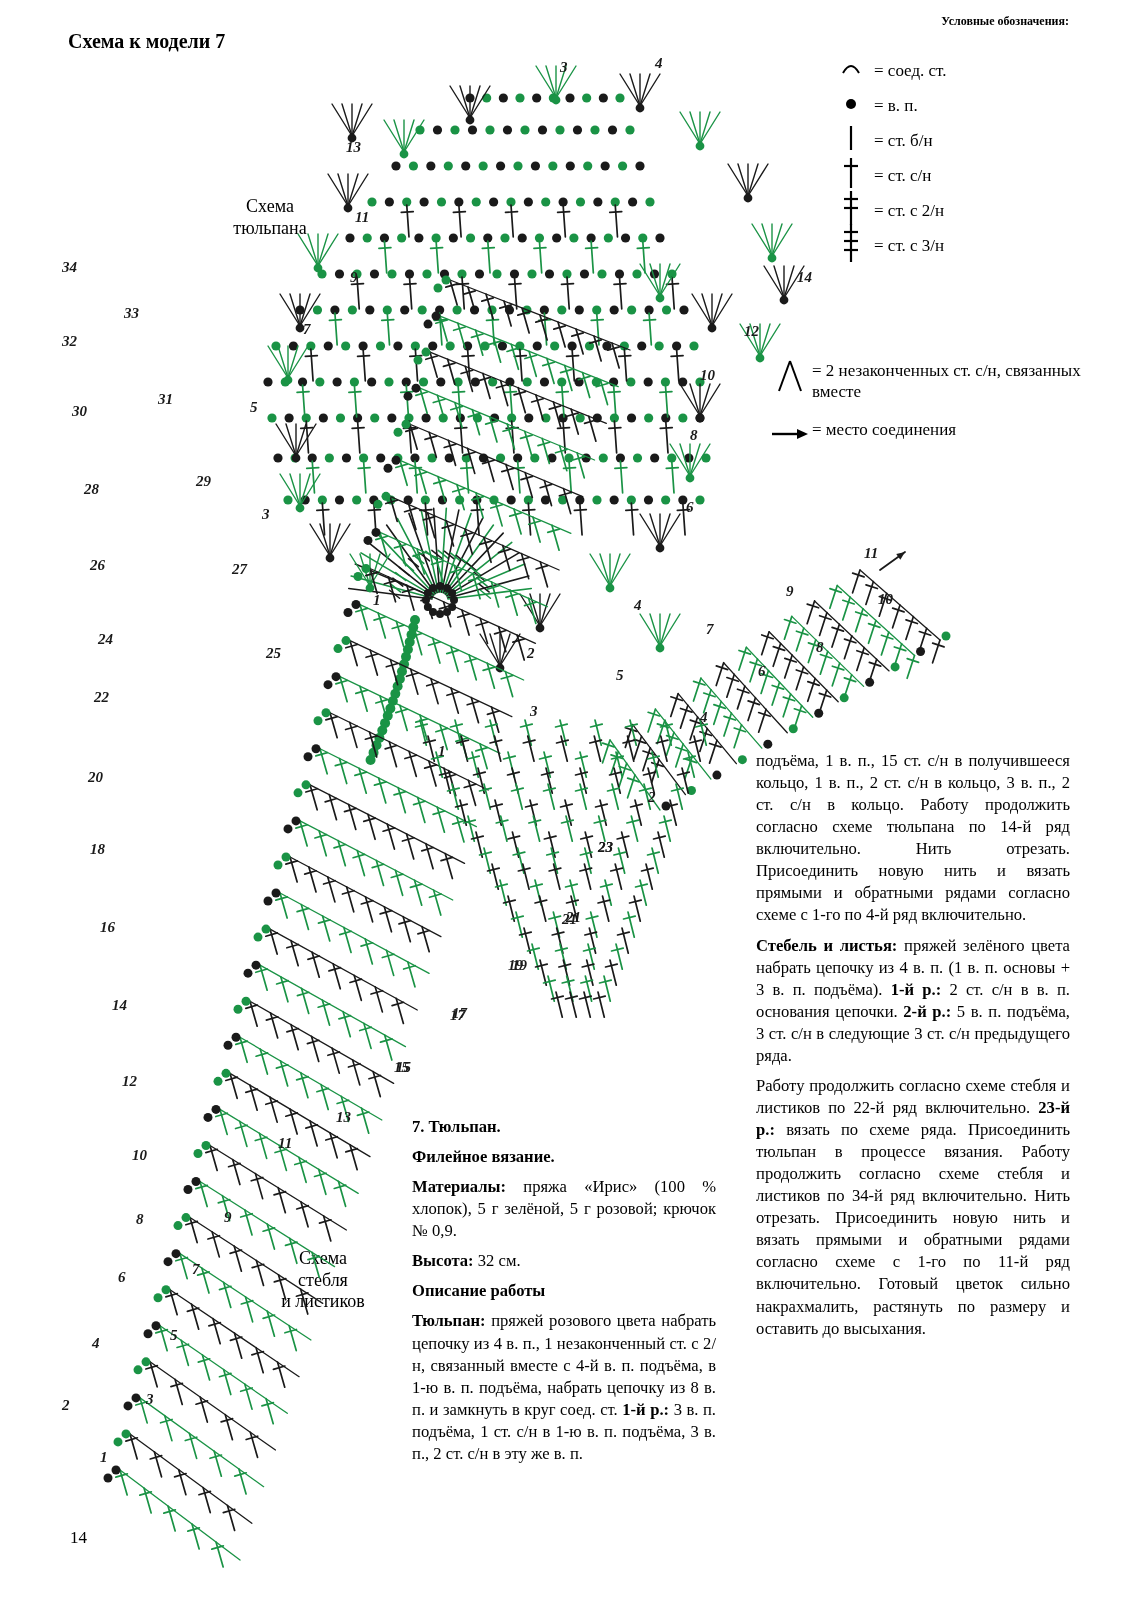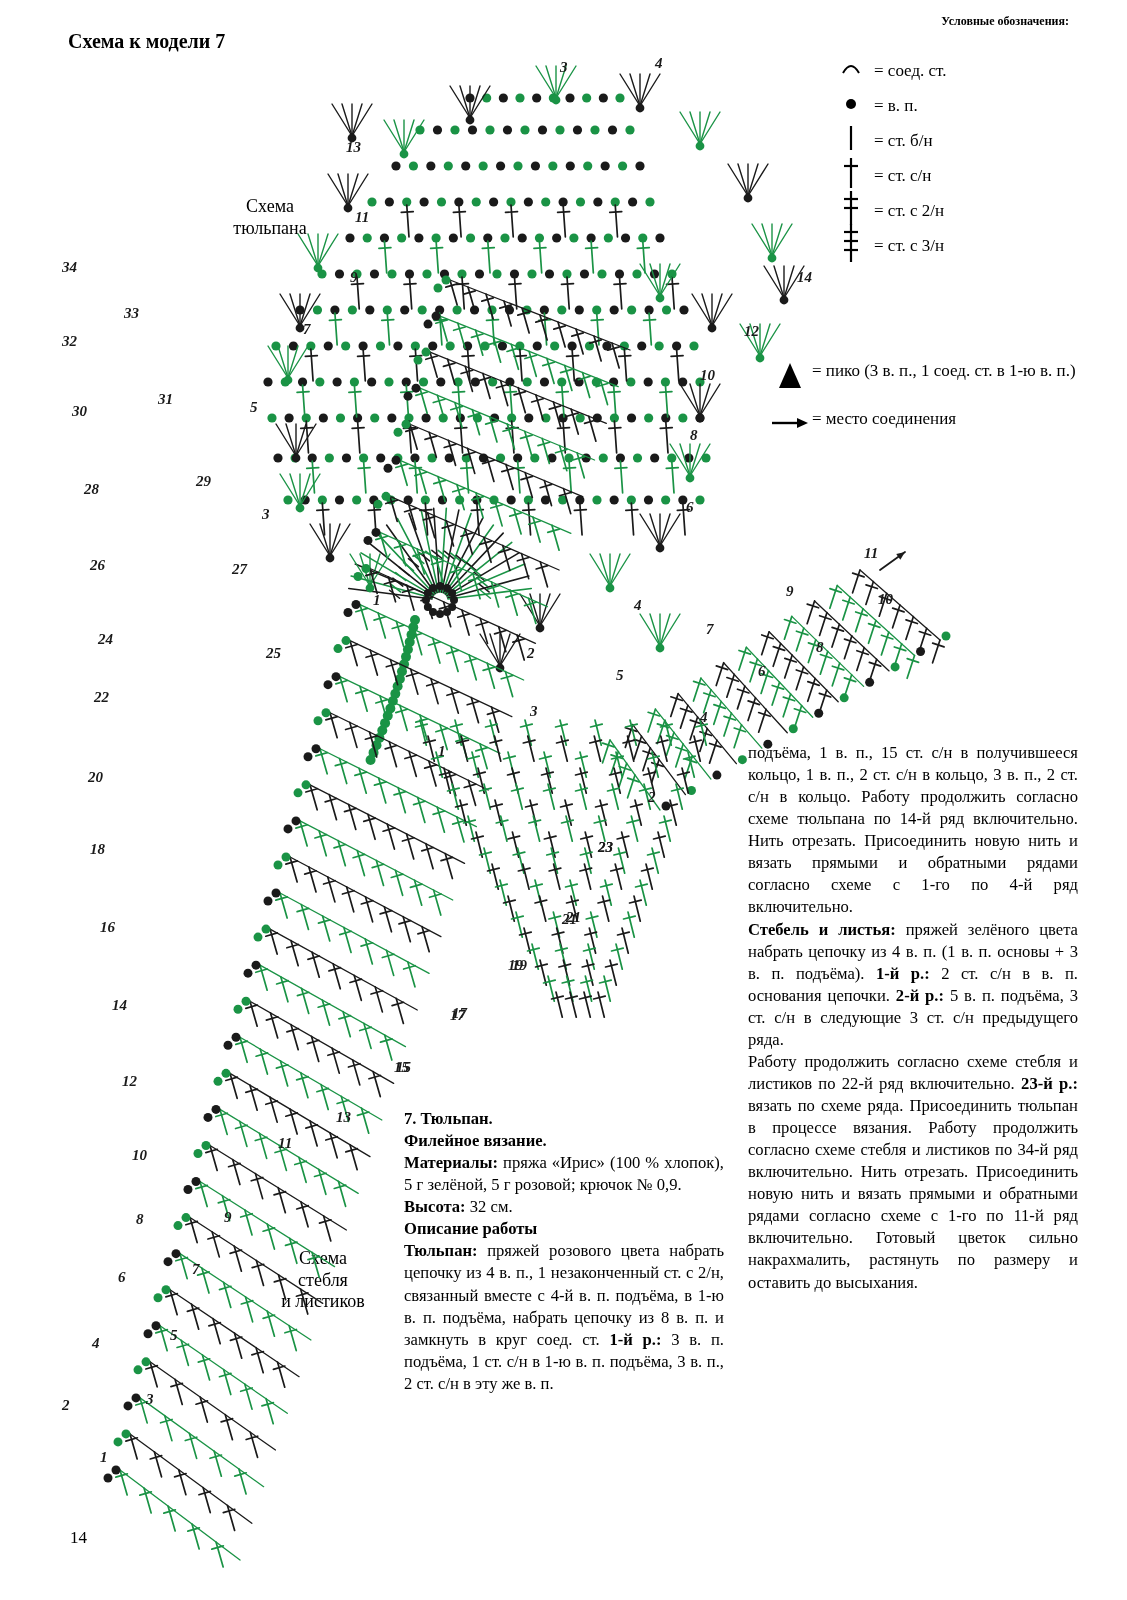--- a/index.html
+++ b/index.html
@@ -98,21 +98,21 @@
 
   
   .col {
     position: absolute;
     font-size: 16.6px;
     line-height: 1.33;
     text-align: justify;
     text-justify: inter-word;
     hyphens: manual;
   }
-  .col p { margin: 0; }
+  .col p { margin: 8px; }
   .col-left {
     left: 404px;
     top: 1108px;
     width: 320px;
   }
   .col-right {
     left: 748px;
     top: 742px;
     width: 330px;
   }
@@ -205,29 +205,30 @@
           <line x1="8" y1="19" x2="22" y2="19" stroke="#000" stroke-width="2.2"></line>
           <line x1="8" y1="28" x2="22" y2="28" stroke="#000" stroke-width="2.2"></line>
         </svg>
       </div>
       <div class="legend-text">= ст. с 3/н</div>
     </div>
   </div>
 
   <div class="legend2">
 
-
     <div class="legend2-row">
       <div class="legend2-sym">
-        <svg width="34" height="34" viewBox="0 0 34 34">
-          <polygon points="17,5 28,30 6,30" fill="#000"></polygon>
+        <svg width="34" height="36" viewBox="0 0 34 36">
+          <line x1="17" y1="4" x2="6" y2="34" stroke="#000" stroke-width="2"></line>
+          <line x1="17" y1="4" x2="28" y2="34" stroke="#000" stroke-width="2"></line>
         </svg>
       </div>
-      <div class="legend-text">= пико (3 в. п., 1 соед. ст. в 1-ю в. п.)</div>
+      <div class="legend-text">= 2 незаконченных ст. с/н, связанных вместе</div>
     </div>
+
 
 
     <div class="legend2-row">
       <div class="legend2-sym">
         <svg width="40" height="22" viewBox="0 0 40 22">
           <line x1="2" y1="11" x2="30" y2="11" stroke="#000" stroke-width="2.4"></line>
           <polygon points="38,11 27,6 27,16" fill="#000"></polygon>
         </svg>
       </div>
       <div class="legend-text">= место соединения</div>

